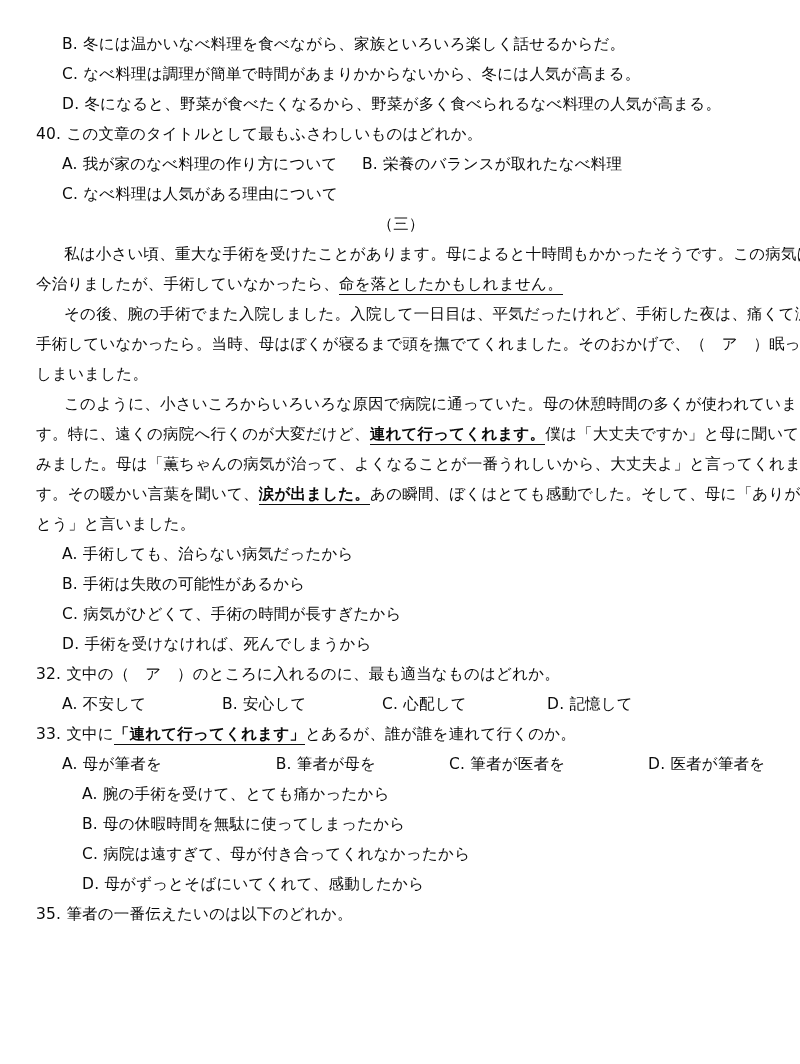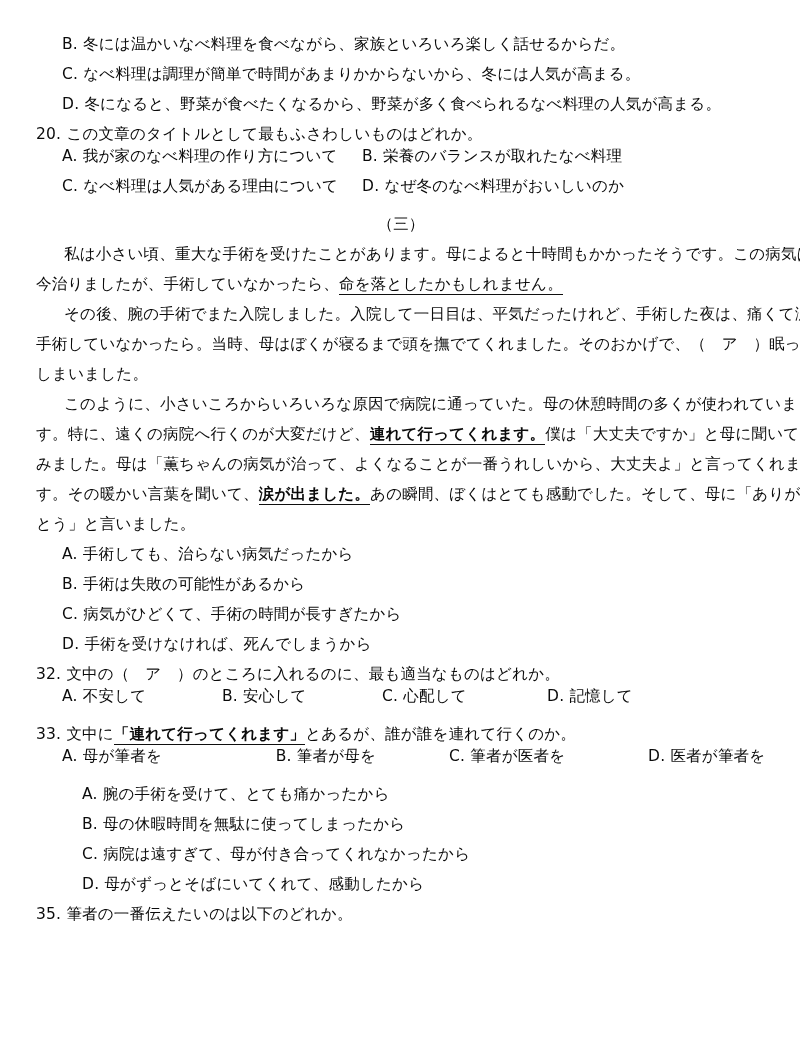--- a/index.html
+++ b/index.html
@@ -52,21 +52,21 @@
     padding-bottom: 1px;
   }
   .ub {
     border-bottom: 1.3px solid #111;
     padding-bottom: 1px;
     font-weight: bold;
   }
   .opt-row {
     display: flex;
     height: 30px;
-    align-items: center;
+    align-items: flex-end;
   }
   .opt-a { width: 300px; }
   .fourcol { display: flex; }
   .fourcol > div:nth-child(1) { width: 160px; }
   .fourcol > div:nth-child(2) { width: 160px; }
   .fourcol > div:nth-child(3) { width: 165px; }
   .fourcol > div:nth-child(4) { width: 160px; }
   .threecol { display: flex; gap: 48px; }
   .threecol > div:nth-child(1) { width: 165px; }
   .threecol > div:nth-child(2) { width: 170px; margin-left: 44px; }
@@ -83,29 +83,28 @@
       <span class="line">B. 冬には温かいなべ料理を食べながら、家族といろいろ楽しく話せるからだ。</span>
     </div>
     <div class="r indent1">
       <span class="line">C. なべ料理は調理が簡単で時間があまりかからないから、冬には人気が高まる。</span>
     </div>
     <div class="r indent1">
       <span class="line">D. 冬になると、野菜が食べたくなるから、野菜が多く食べられるなべ料理の人気が高まる。</span>
     </div>
 
     <div class="r">
-      <span class="line">20. この文章のタイトルとして最もふさわしいものはどれか。</span>
+      <span class="line">40. この文章のタイトルとして最もふさわしいものはどれか。</span>
     </div>
     <div class="opt-row indent1">
       <div class="line opt-a">A. 我が家のなべ料理の作り方について</div>
       <div class="line">B. 栄養のバランスが取れたなべ料理</div>
     </div>
     <div class="opt-row indent1">
       <div class="line opt-a">C. なべ料理は人気がある理由について</div>
-      <div class="line">D. なぜ冬のなべ料理がおいしいのか</div>
     </div>
 
     <div class="r center">
       <span class="line">（三）</span>
     </div>
 
     <div class="r">
       <span class="line" style="padding-left:28px">私は小さい頃、重大な手術を受けたことがあります。母によると十時間もかかったそうです。この病気は</span>
     </div>
     <div class="r">

